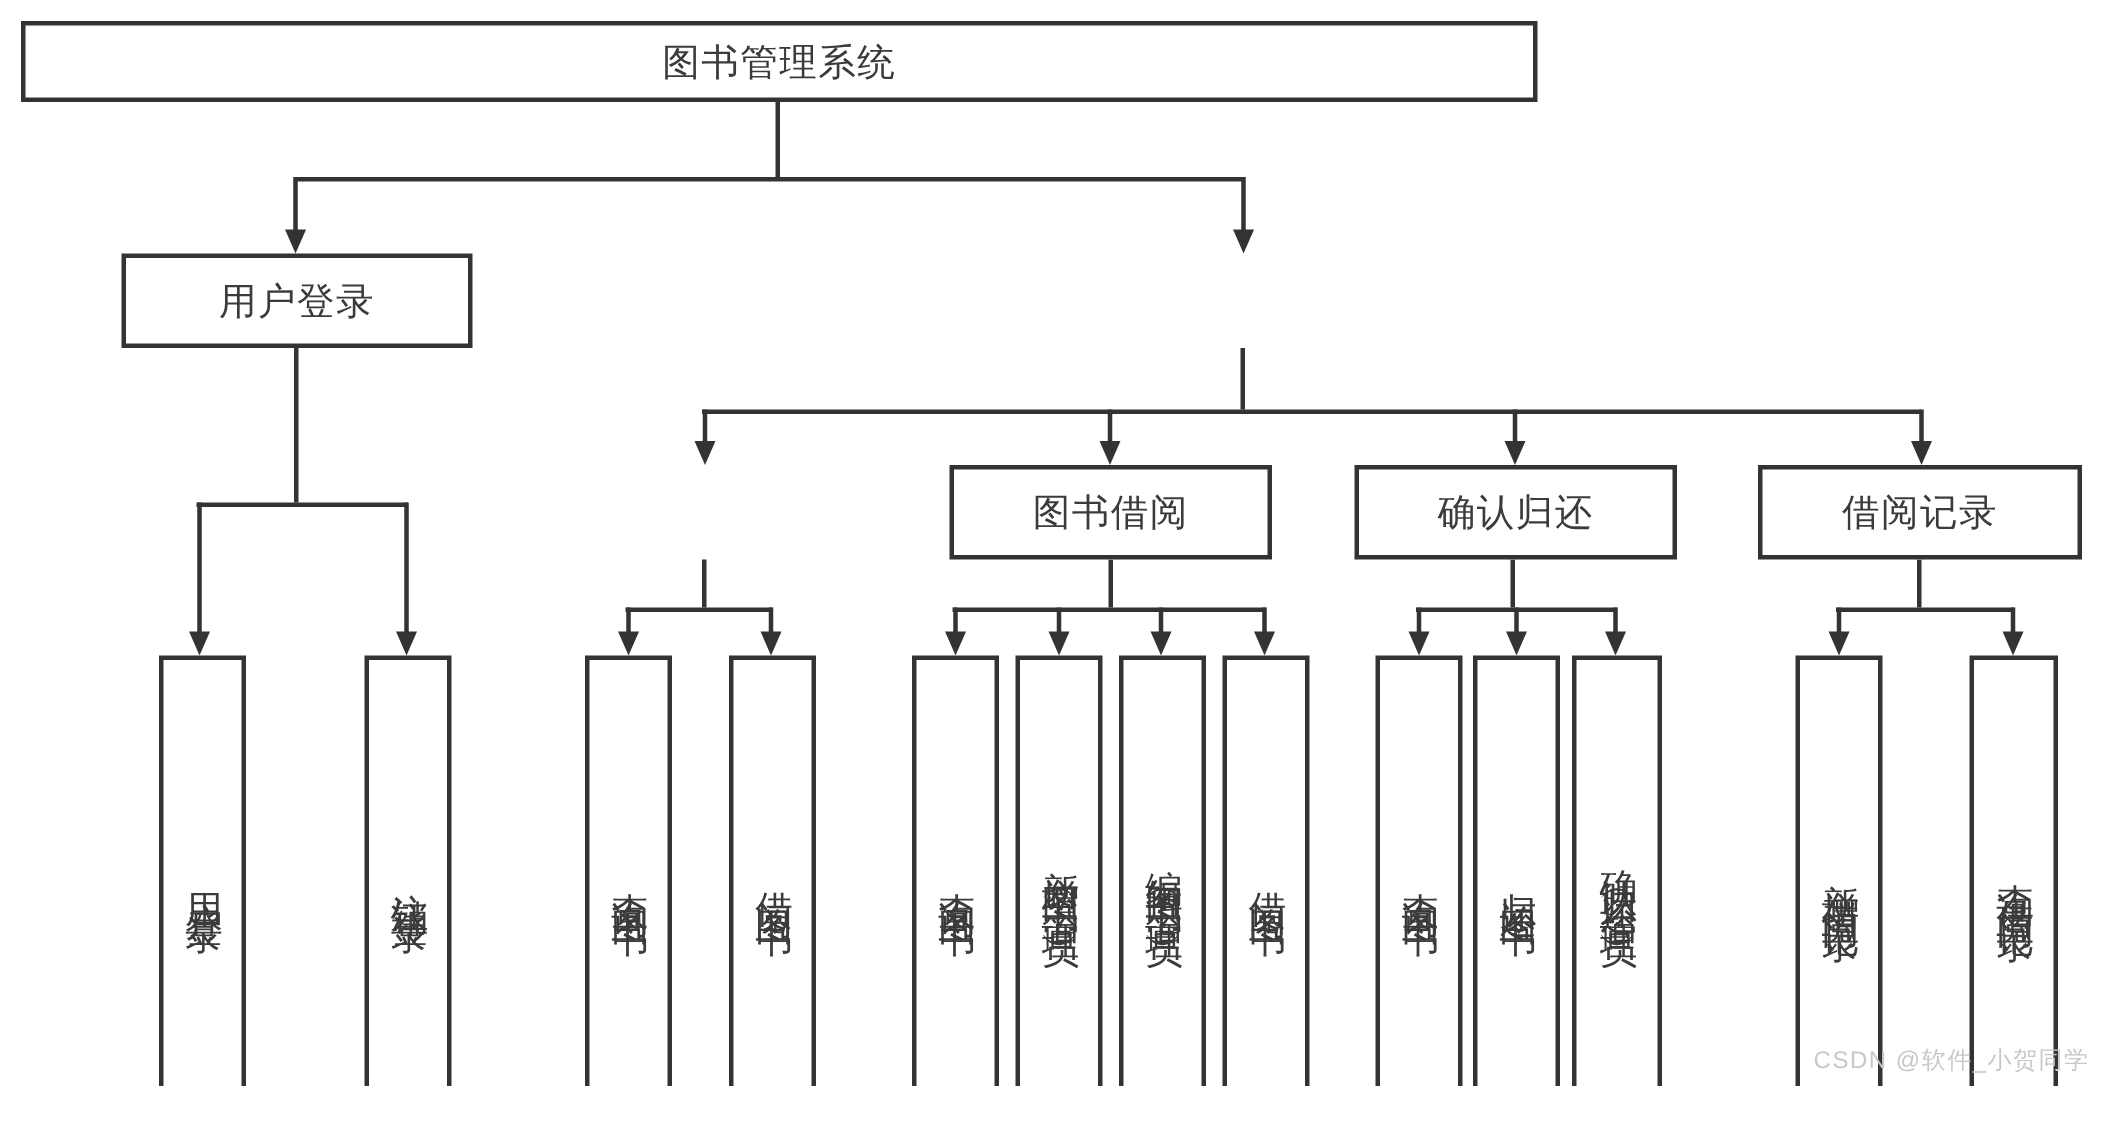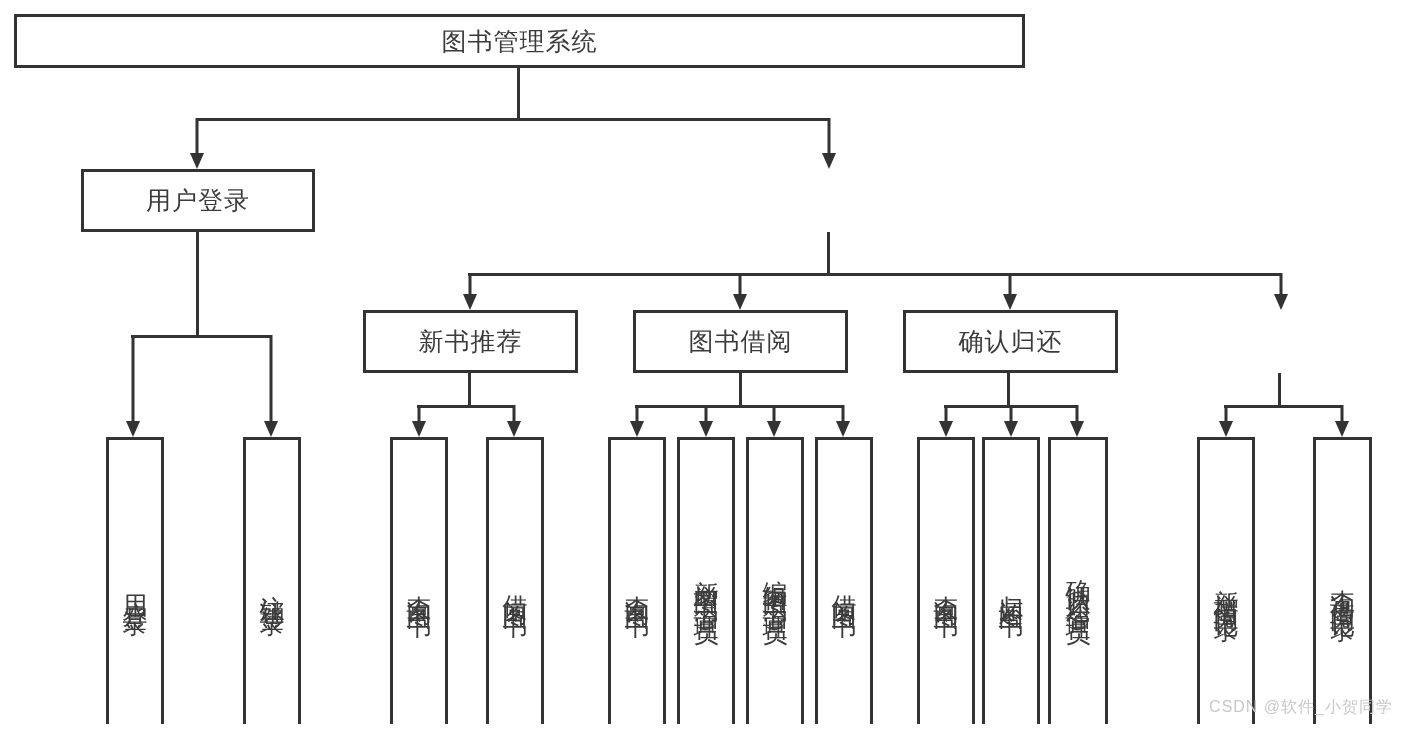--- a/index.html
+++ b/index.html
@@ -89,28 +89,28 @@
     </div>
   <div class="arrow" style="left:1003px;top:273px;height:37px;">
       <i class="shaft"></i>
       <i class="head"></i>
     </div>
   <div class="arrow" style="left:1274px;top:273px;height:37px;">
       <i class="shaft"></i>
       <i class="head"></i>
     </div>
 
-  <div class="node" style="left:363px;top:310px;width:215px;height:63px;">
-    <span>新书推荐</span>
-  </div>
   <div class="node" style="left:633px;top:310px;width:215px;height:63px;align-items:center;">
     <span>图书借阅</span>
   </div>
   <div class="node" style="left:903px;top:310px;width:215px;height:63px;">
     <span>确认归还</span>
+  </div>
+  <div class="node" style="left:1172px;top:310px;width:216px;height:63px;">
+    <span>借阅记录</span>
   </div>
 
   <div class="vline" style="left:468px;top:373px;height:32px;"></div>
   <div class="vline" style="left:739px;top:373px;height:32px;"></div>
   <div class="vline" style="left:1007px;top:373px;height:32px;"></div>
   <div class="vline" style="left:1278px;top:373px;height:32px;"></div>
 
   <div class="hline" style="left:417px;top:405px;width:98px;"></div>
   <div class="arrow" style="left:412px;top:405px;height:32px;">
       <i class="shaft"></i>

